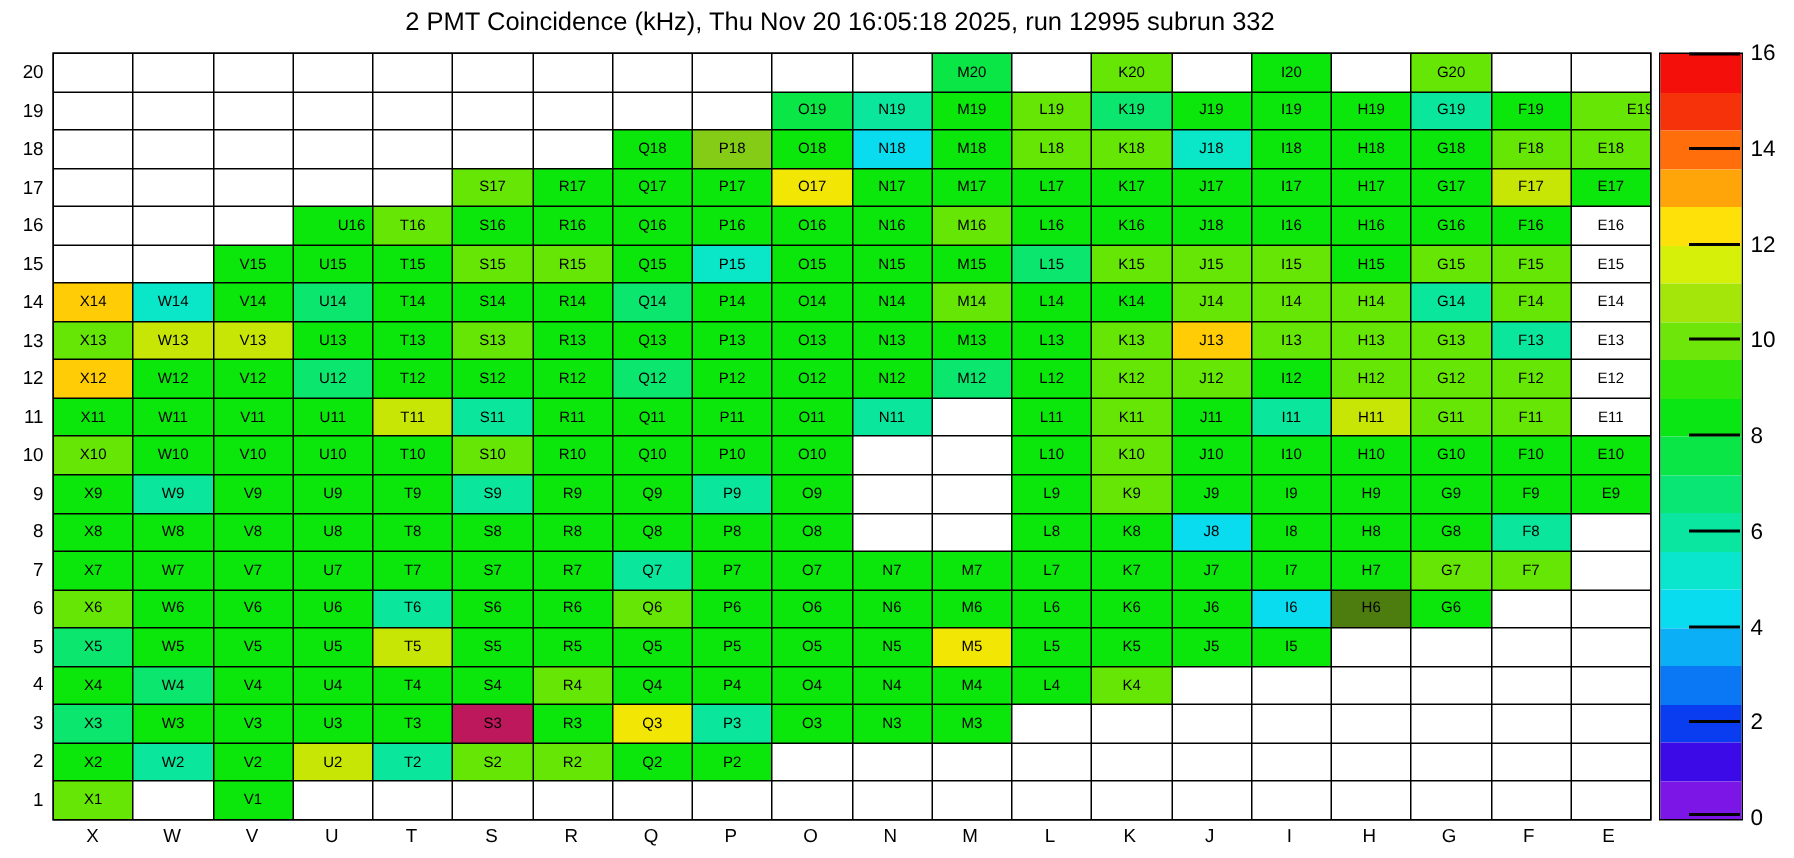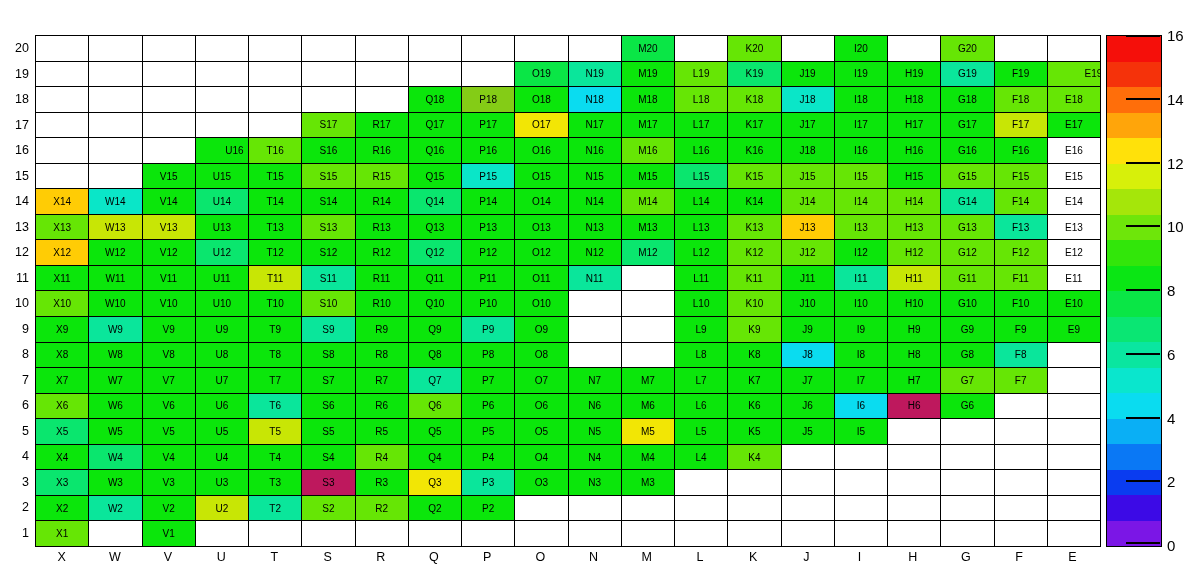--- a/index.html
+++ b/index.html
@@ -18,20 +18,21 @@
   .colorbar{position:absolute;left:1106px;top:35px;width:54px;height:510px;
             border:1px solid #000;display:flex;flex-direction:column;}
   .cb-band{flex:1 1 auto;}
   .cb-tick{position:absolute;height:2px;background:#000;}
   .cb-label{position:absolute;font-size:15px;color:#000;text-align:left;}
 </style>
 </head>
 <body>
 
 <div class="page">
+  <div class="title">2 PMT Coincidence (kHz), Thu Nov 20 16:05:18 2025, run 12995 subrun 332</div>
   <div class="plot" id="plot">
       <div class="cell"></div>
       <div class="cell"></div>
       <div class="cell"></div>
       <div class="cell"></div>
       <div class="cell"></div>
       <div class="cell"></div>
       <div class="cell"></div>
       <div class="cell"></div>
       <div class="cell"></div>
@@ -315,21 +316,21 @@
       <div class="cell" style="background: rgb(11, 230, 11);">R6</div>
       <div class="cell" style="background: rgb(102, 230, 5);">Q6</div>
       <div class="cell" style="background: rgb(11, 230, 11);">P6</div>
       <div class="cell" style="background: rgb(11, 230, 11);">O6</div>
       <div class="cell" style="background: rgb(11, 230, 11);">N6</div>
       <div class="cell" style="background: rgb(11, 230, 11);">M6</div>
       <div class="cell" style="background: rgb(11, 230, 11);">L6</div>
       <div class="cell" style="background: rgb(11, 230, 11);">K6</div>
       <div class="cell" style="background: rgb(11, 230, 11);">J6</div>
       <div class="cell" style="background: rgb(10, 220, 240);">I6</div>
-      <div class="cell" style="background: #be185d;">H6</div>
+      <div class="cell" style="background: #4d7c0f;">H6</div>
       <div class="cell" style="background: rgb(11, 230, 11);">G6</div>
       <div class="cell"></div>
       <div class="cell"></div>
       <div class="cell" style="background: rgb(10, 230, 110);">X5</div>
       <div class="cell" style="background: rgb(11, 230, 11);">W5</div>
       <div class="cell" style="background: rgb(11, 230, 11);">V5</div>
       <div class="cell" style="background: rgb(11, 230, 11);">U5</div>
       <div class="cell" style="background: rgb(200, 230, 5);">T5</div>
       <div class="cell" style="background: rgb(11, 230, 11);">S5</div>
       <div class="cell" style="background: rgb(11, 230, 11);">R5</div>

